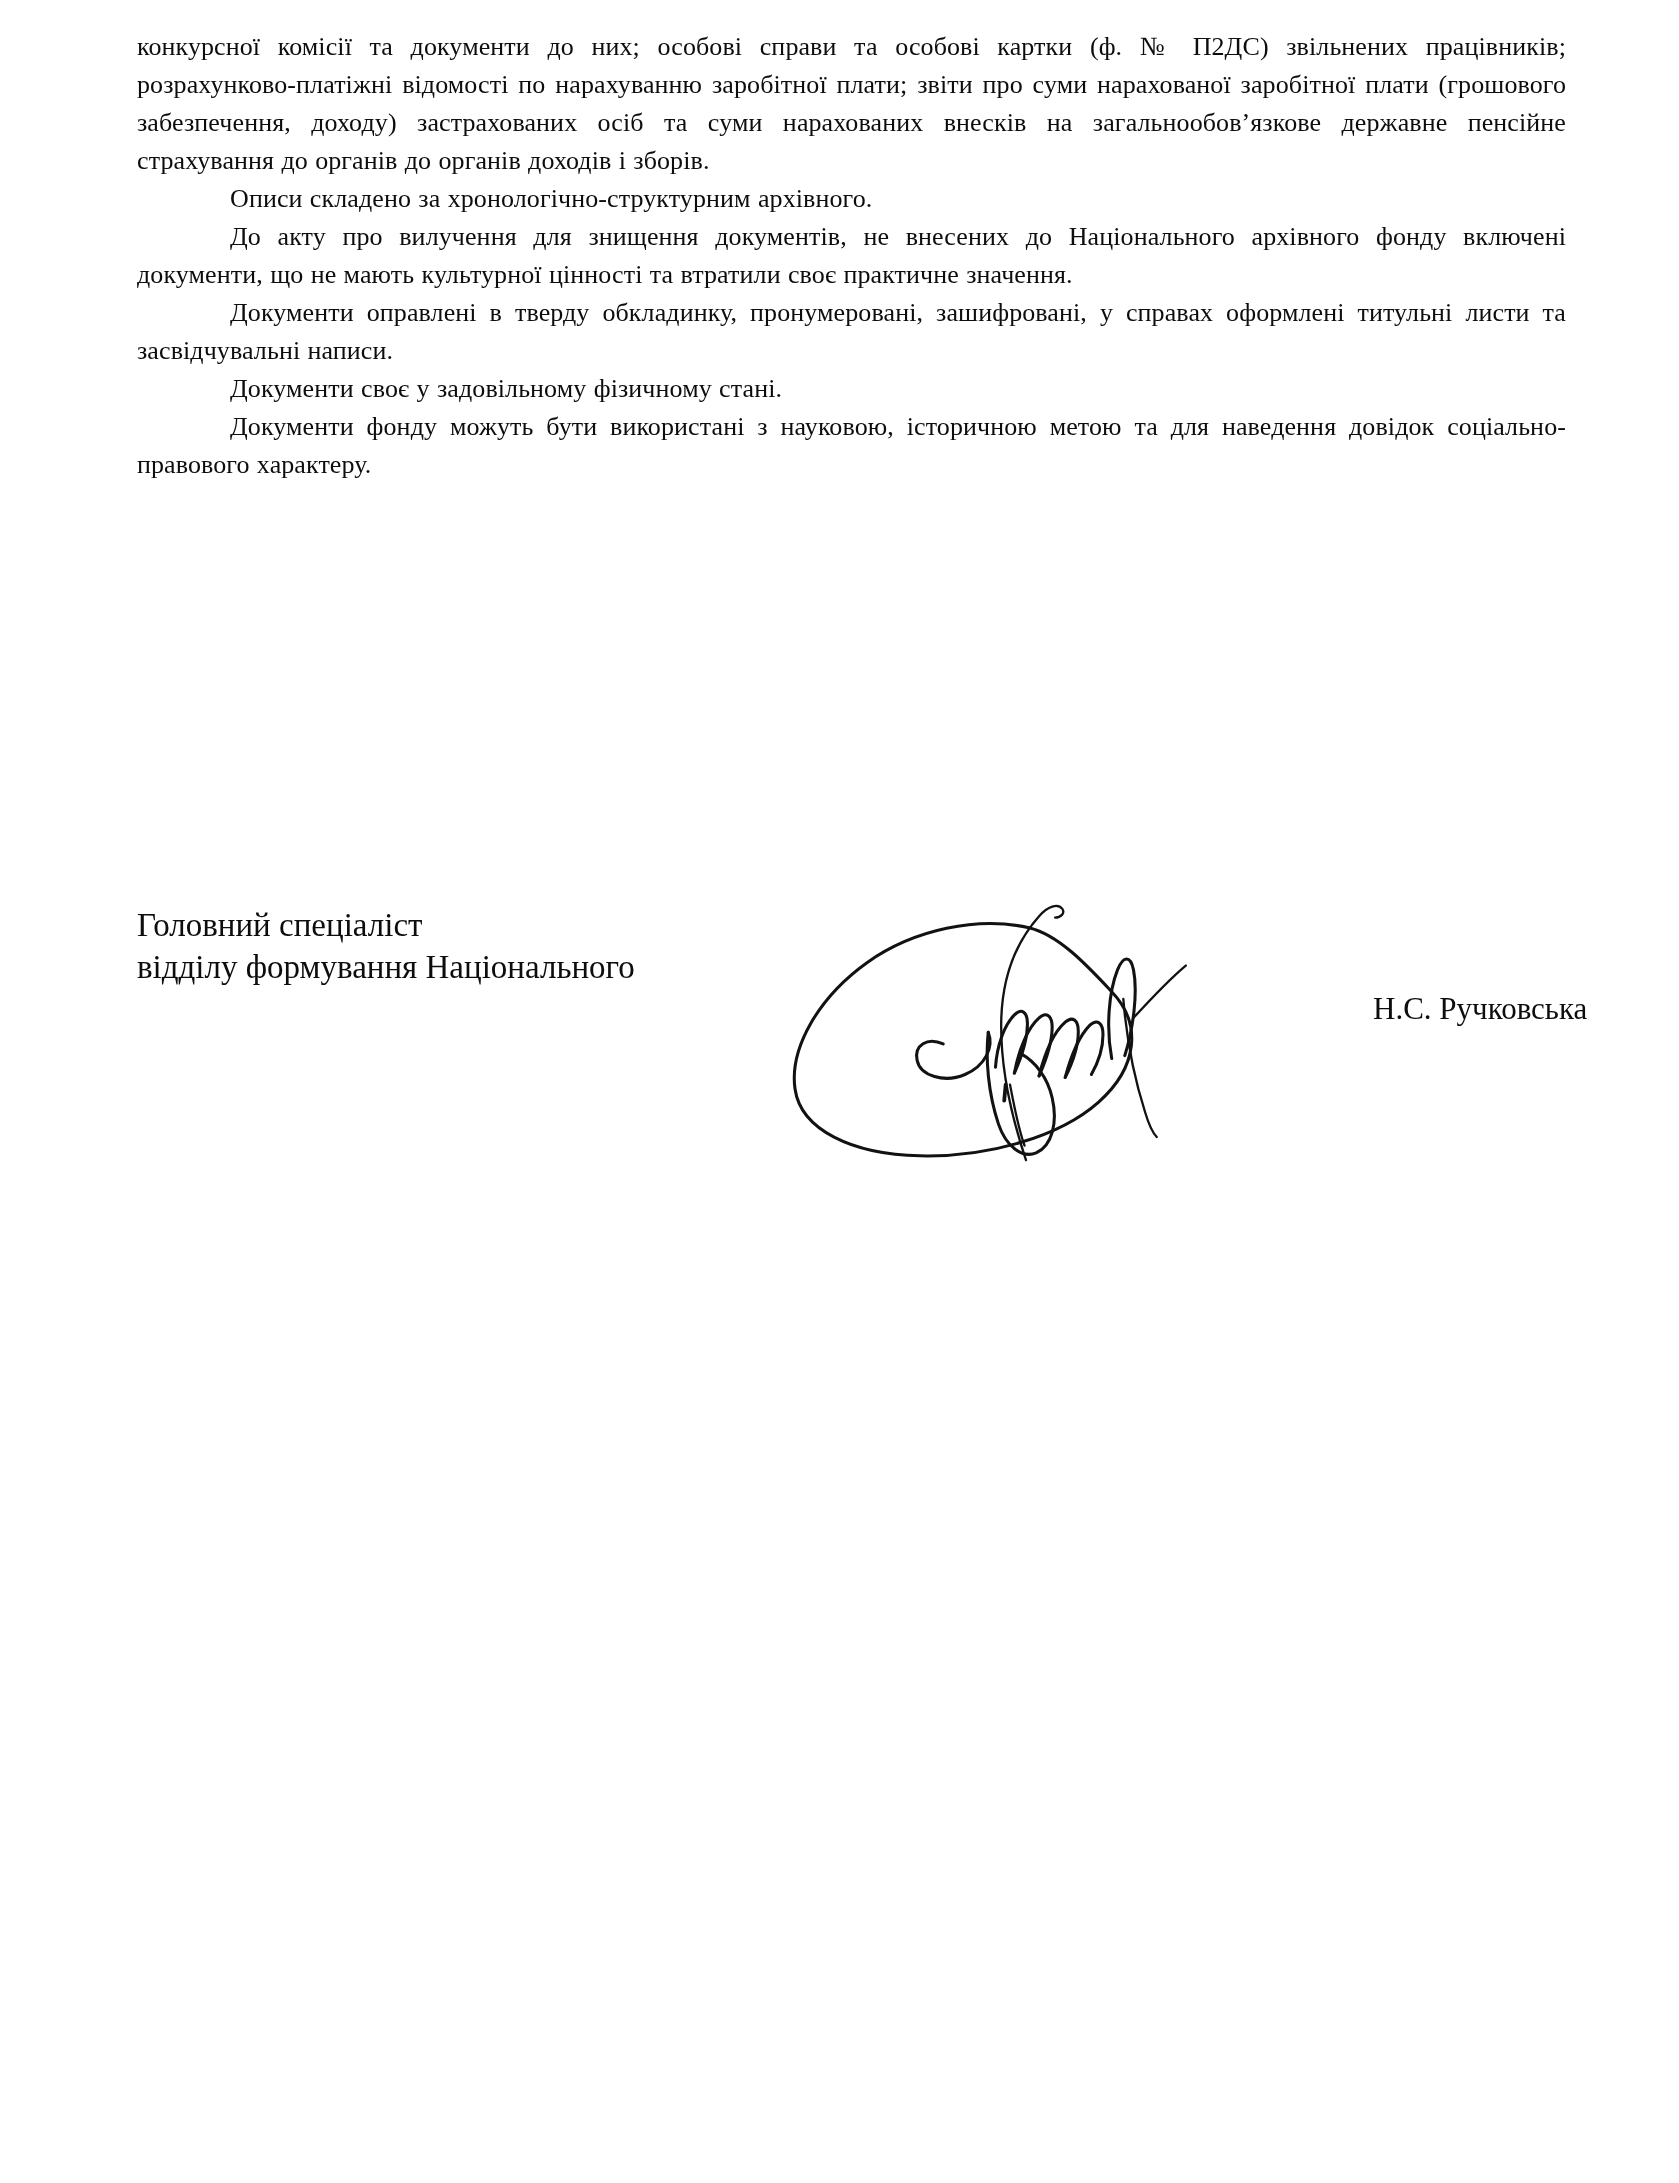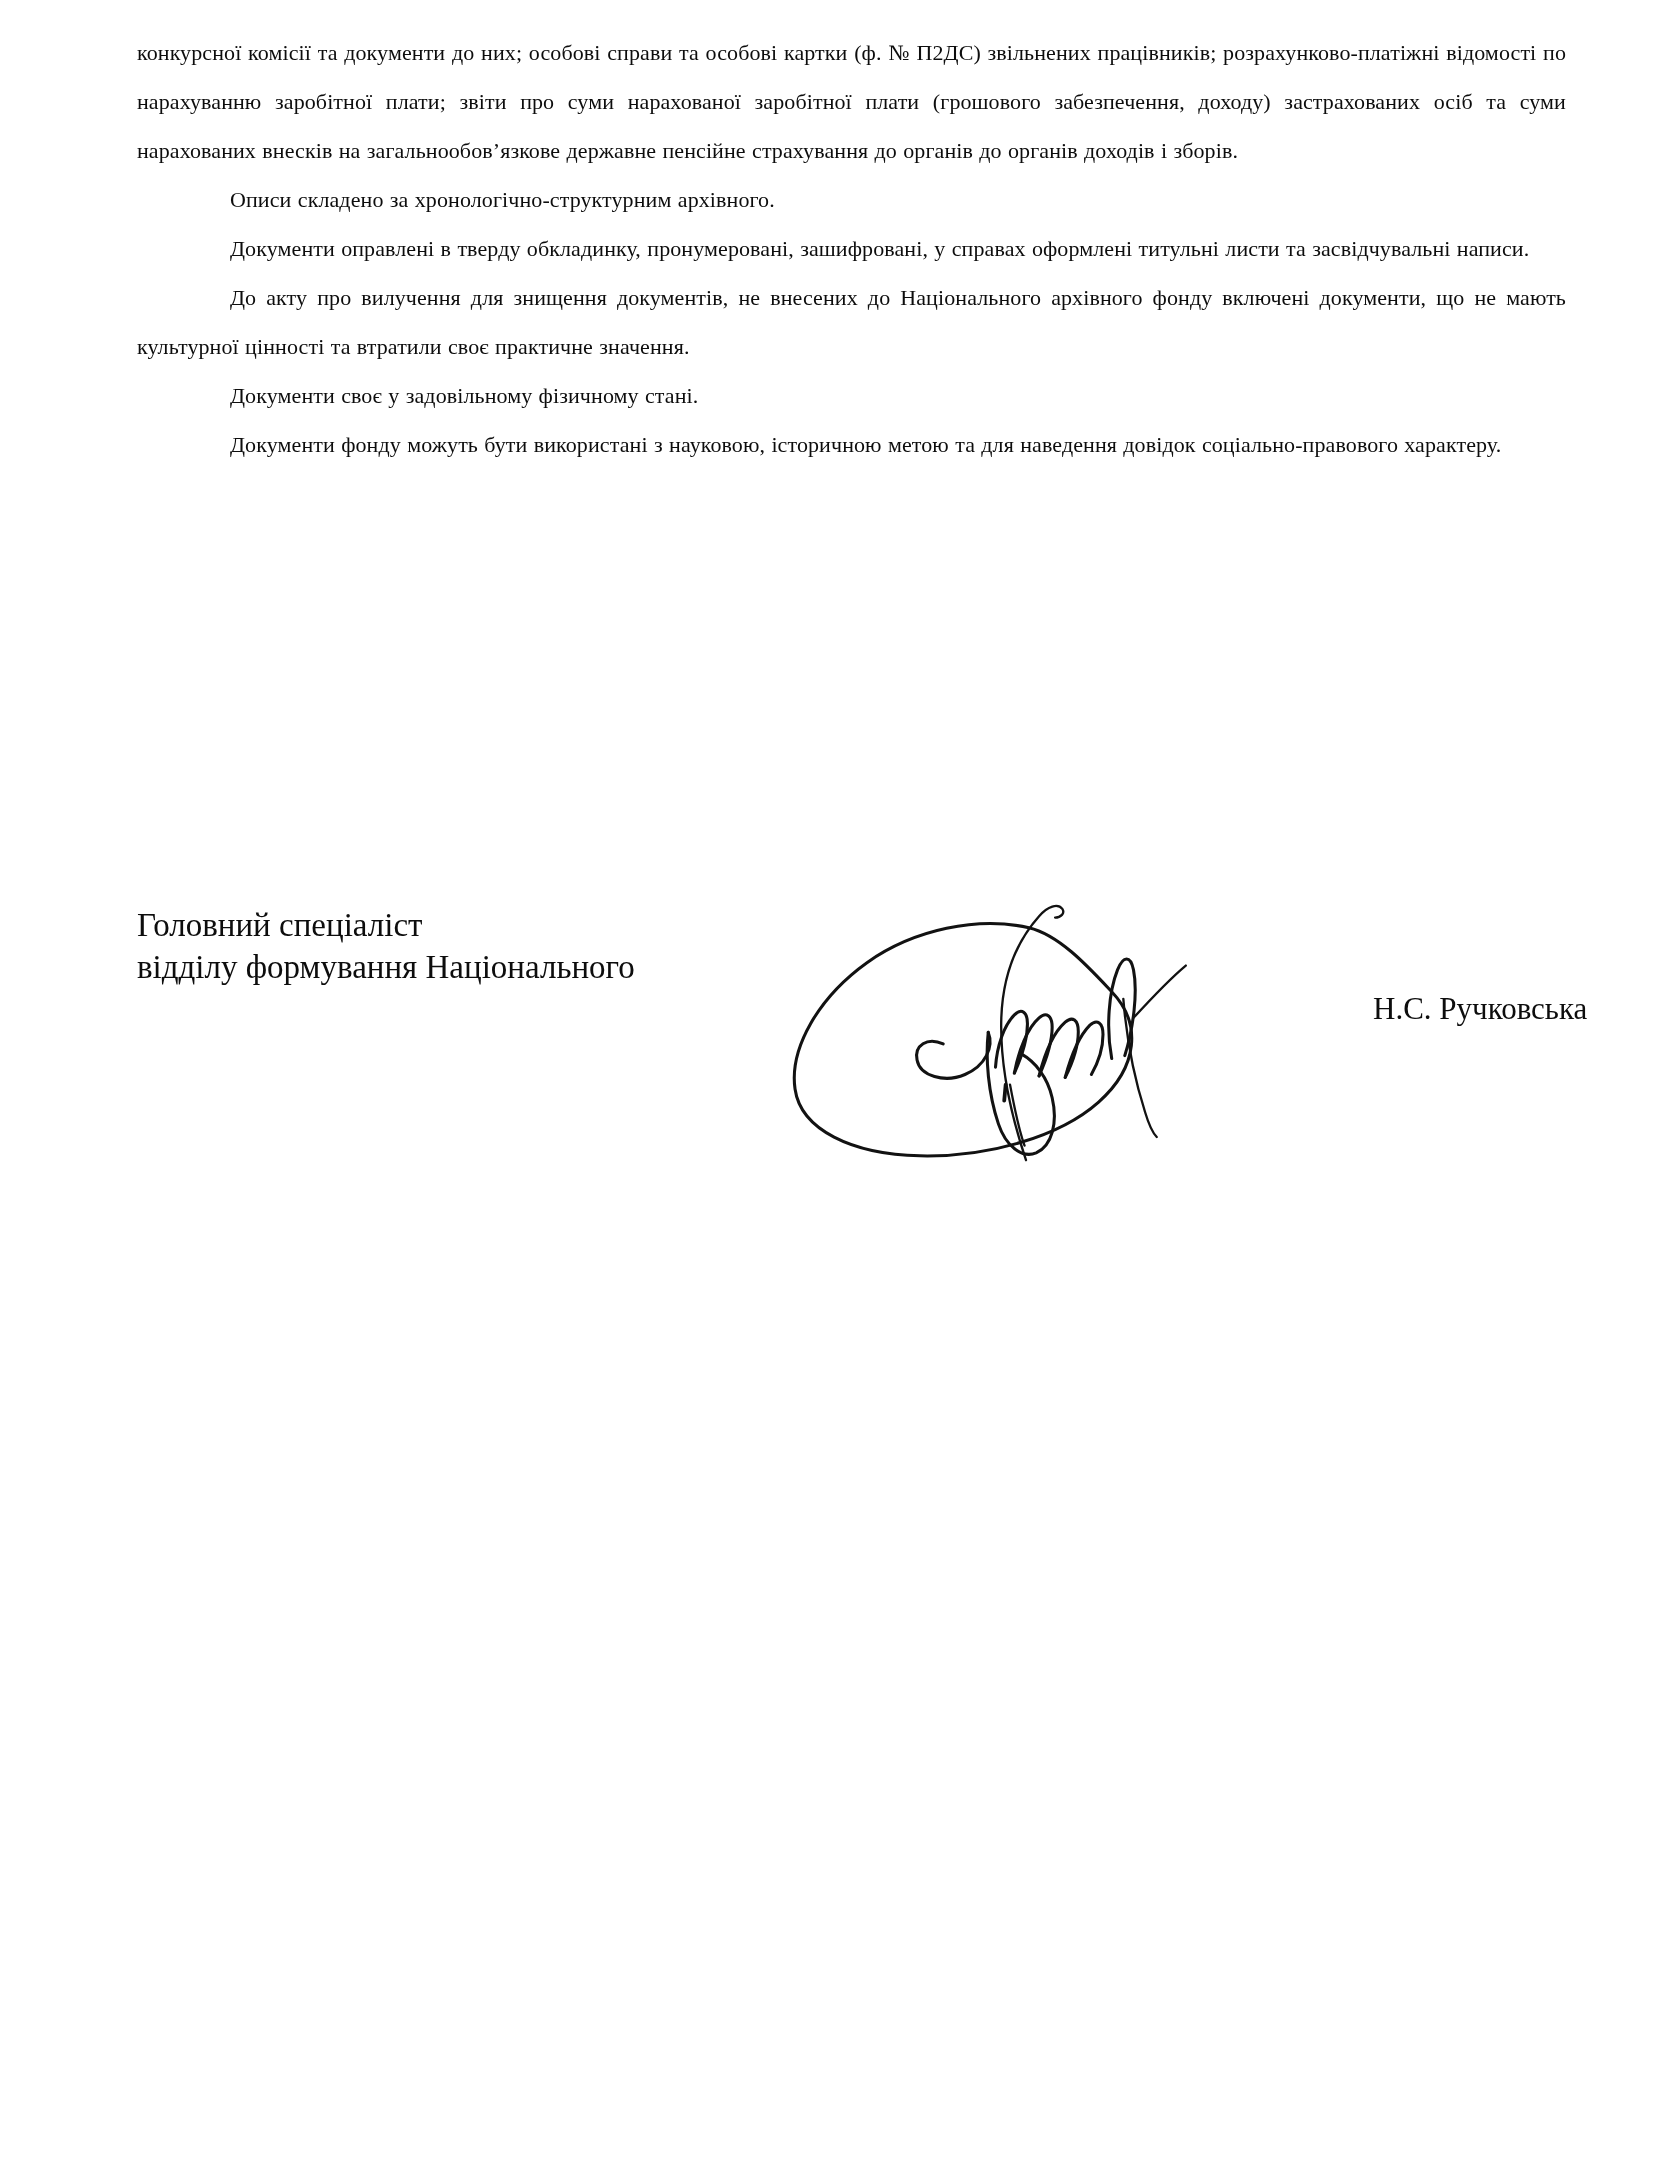--- a/index.html
+++ b/index.html
@@ -19,22 +19,22 @@
     overflow: hidden;
   }
   .doc-body {
     position: absolute;
     left: 137px;
     top: 28px;
     width: 1429px;
   }
   p.para {
     margin: 0 0 0 0;
-    font-size: 22px;
-    line-height: 49px;
+    font-size: 26px;
+    line-height: 38px;
     text-align: justify;
     text-justify: inter-word;
     letter-spacing: 0.1px;
     word-spacing: 0.7px;
     font-family: Liberation Serif, serif;
   }
   p.para.indent {
     text-indent: 93px;
   }
   p.para.cont {
@@ -92,22 +92,22 @@
   .stroke-thick { stroke-width: 5.2; }
 </style>
 </head>
 <body>
 
 <div class="page">
 
   <div class="doc-body">
     <p class="para cont">конкурсної комісії та документи до них; особові справи та особові картки (ф. № П2ДС) звільнених працівників; розрахунково-платіжні відомості по нарахуванню заробітної плати; звіти про суми нарахованої заробітної плати (грошового забезпечення, доходу) застрахованих осіб та суми нарахованих внесків на загальнообов’язкове державне пенсійне страхування до органів до органів доходів і зборів.</p>
     <p class="para indent">Описи складено за хронологічно-структурним архівного.</p>
+    <p class="para indent">До акту про вилучення для знищення документів, не внесених до Національного архівного фонду включені документи, що не мають культурної цінності та втратили своє практичне значення.</p>
     <p class="para indent">Документи оправлені в тверду обкладинку, пронумеровані, зашифровані, у справах оформлені титульні листи та засвідчувальні написи.</p>
-    <p class="para indent">До акту про вилучення для знищення документів, не внесених до Національного архівного фонду включені документи, що не мають культурної цінності та втратили своє практичне значення.</p>
     <p class="para indent">Документи своє у задовільному фізичному стані.</p>
     <p class="para indent">Документи фонду можуть бути використані з науковою, історичною метою та для наведення довідок соціально-правового характеру.</p>
   </div>
 
   <div class="sig-block">
 
     <div class="sig-role">
       <span class="line">Головний спеціаліст</span>
       <span class="line">відділу формування Національного</span>
     </div>

